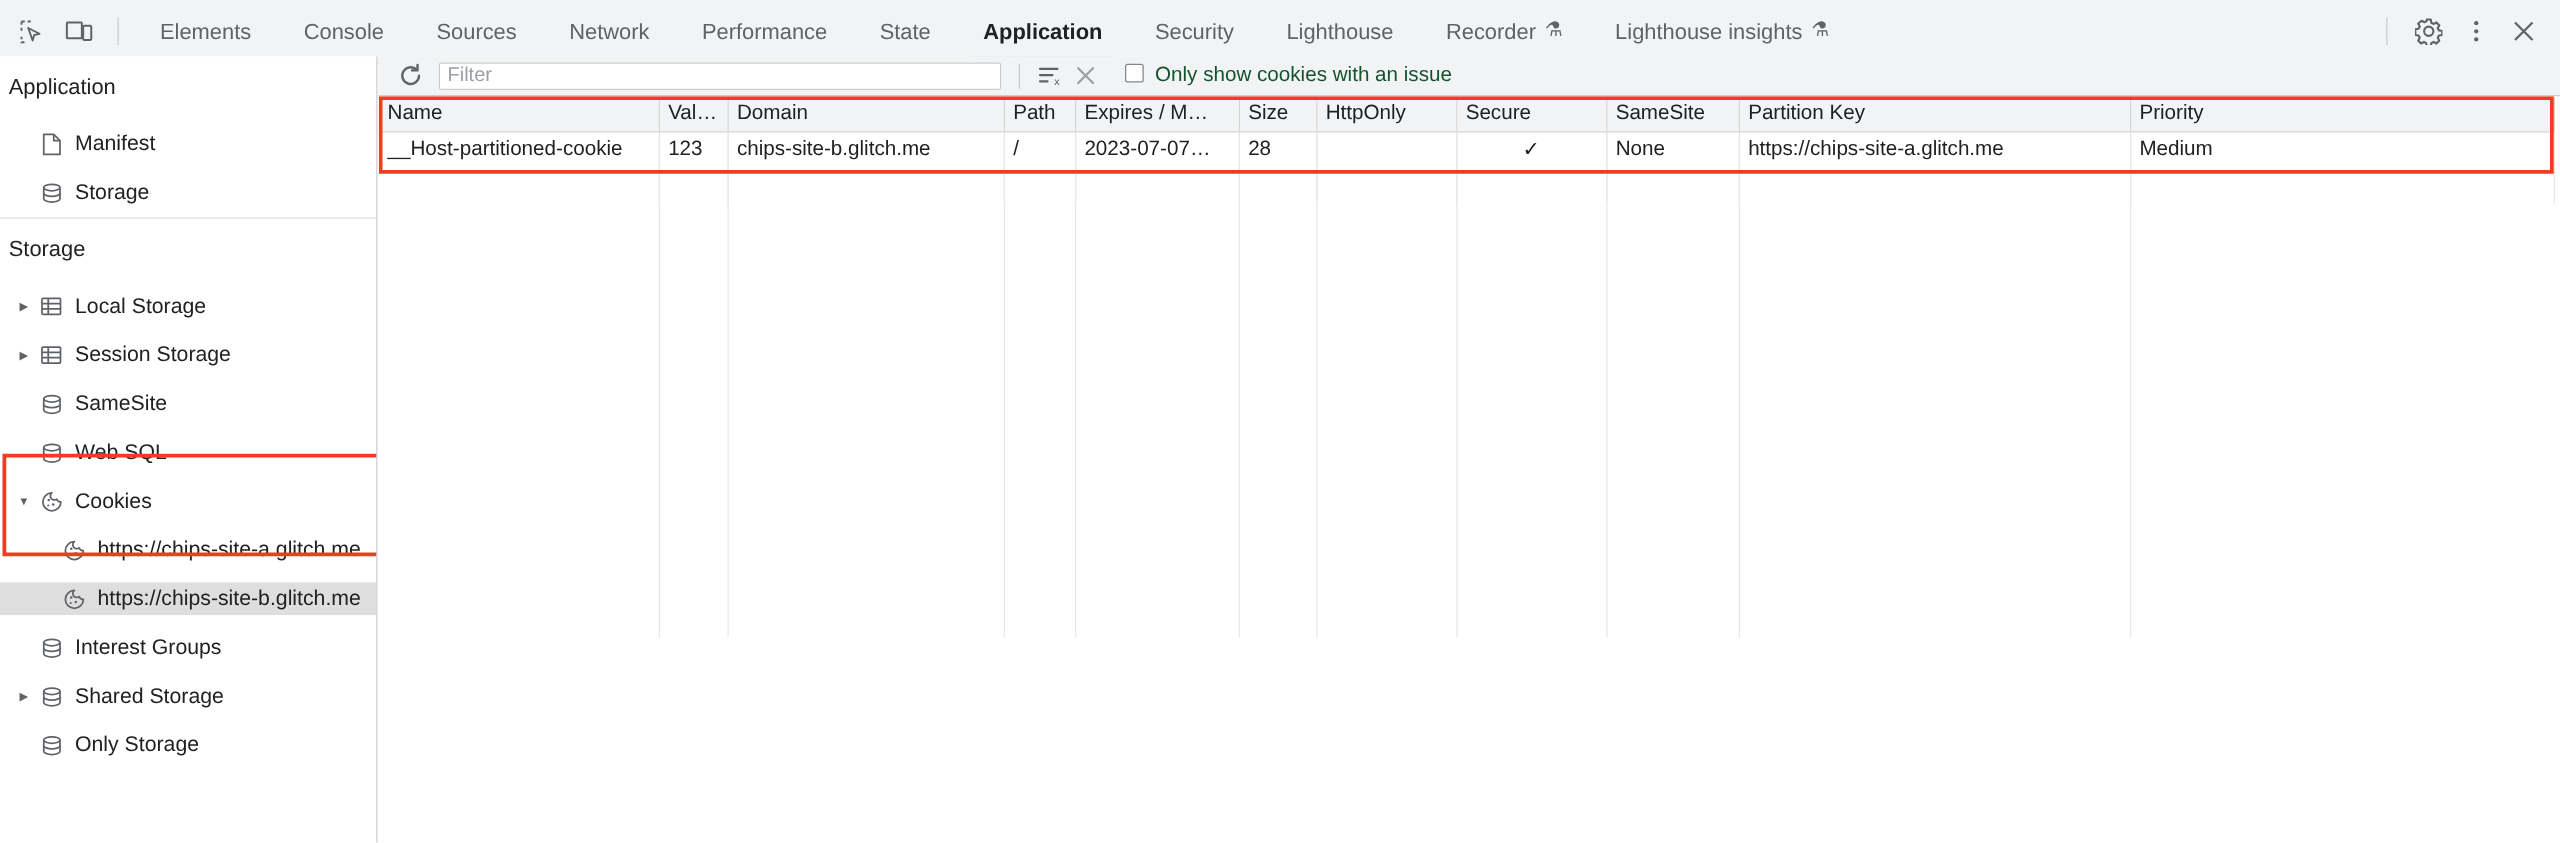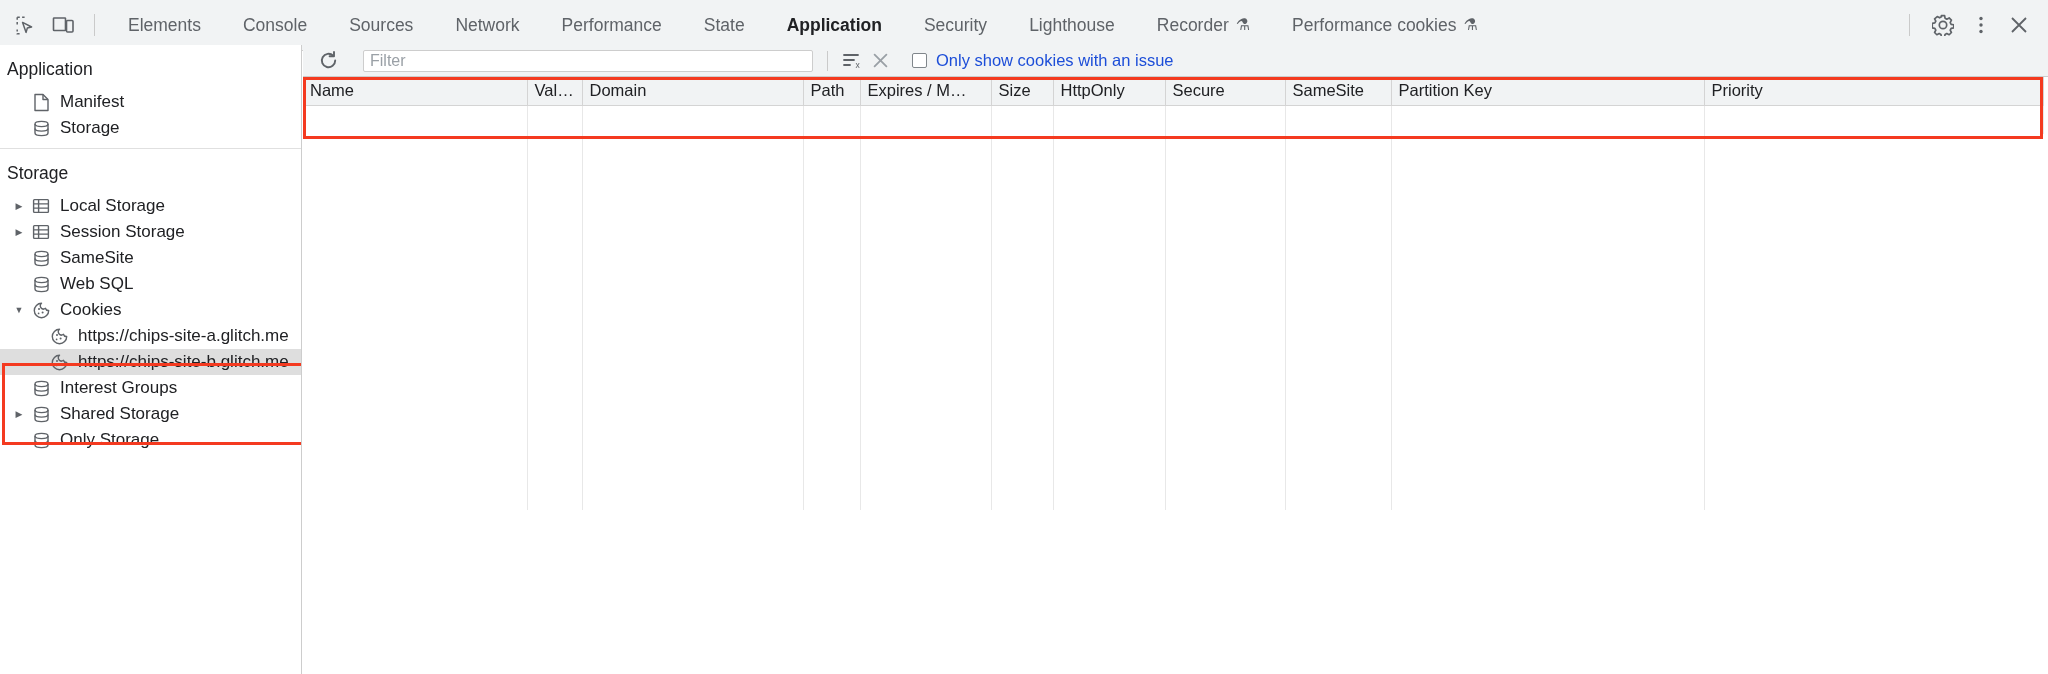--- a/index.html
+++ b/index.html
@@ -73,20 +73,21 @@
     padding: 14px 0 9px 7px;
   }
   .side-divider { height: 1px; background: #e0e0e0; margin: 7px 0 0 0; }
   .tree-item {
     display: flex; align-items: center;
     height: 26px;
     font-size: 17px;
     color: #202124;
     cursor: pointer;
     white-space: nowrap;
+    margin-top: 13px;
   }
   .tree-item.selected { background: #dedede; }
   .twisty {
     width: 18px; flex: 0 0 18px;
     display: flex; align-items: center; justify-content: center;
     color: #5f6368; font-size: 9px;
   }
   .tree-icon {
     width: 26px; flex: 0 0 26px;
     display: flex; align-items: center; justify-content: center;
@@ -127,29 +128,29 @@
   #filter-input {
     flex: 0 0 auto;
     width: 450px; height: 22px;
     background: #ffffff;
     border: 1px solid #cdcdcd;
     border-radius: 2px;
     font-size: 16px;
     font-family: "Liberation Sans", sans-serif;
     color: #0f766e;
     padding: 0 6px;
-    margin-left: 20px;
+    margin-left: 8px;
     outline: none;
   }
   #filter-input::placeholder { color: #9aa0a6; }
   .fb-sep { width: 1px; height: 20px; background: #cacaca; margin: 0 10px 0 14px; flex: 0 0 auto; }
   .fb-icon { width: 28px; height: 24px; display: flex; align-items: center; justify-content: center; cursor: pointer; flex: 0 0 auto; }
   #issue-checkbox-wrap {
-    display: flex; align-items: center; gap: 9px;
-    margin-left: 18px; font-size: 16.5px; color: #1d4ed8;
+    display: flex; align-items: flex-start; gap: 9px;
+    margin-left: 18px; font-size: 16.5px; color: #14532d;
     cursor: pointer; flex: 0 0 auto;
   }
   .cbox {
     width: 15px; height: 15px;
     border: 1.6px solid #80868b; border-radius: 2px;
     background: #fff; flex: 0 0 auto;
   }
 
   
   #table-wrap {
@@ -253,21 +254,21 @@
         <span>Security</span>
       </div>
     <div class="tab">
         <span>Lighthouse</span>
       </div>
     <div class="tab">
       <span>Recorder</span>
       <span class="flask">⚗</span>
     </div>
     <div class="tab">
-      <span>Performance cookies</span>
+      <span>Lighthouse insights</span>
       <span class="flask">⚗</span>
     </div>
   </div>
 
   <div id="toolbar-right">
     <div class="tb-sep"></div>
     <div class="tb-icon-btn" title="Settings">
       <svg width="22" height="22" viewBox="0 0 22 22">
         <path d="M11 7.3a3.7 3.7 0 1 0 0 7.4 3.7 3.7 0 0 0 0-7.4z" fill="none" stroke="#5f6368" stroke-width="1.7"></path>
         <path d="M9.4 1.6h3.2l.45 2.6 1.75.95 2.35-1.2 2.25 2.25-1.2 2.35.95 1.75 2.6.45v3.2l-2.6.45-.95 1.75 1.2 2.35-2.25 2.25-2.35-1.2-1.75.95-.45 2.6H9.4l-.45-2.6-1.75-.95-2.35 1.2-2.25-2.25 1.2-2.35-.95-1.75-2.6-.45V9.4l2.6-.45.95-1.75-1.2-2.35L5.25 2.6 7.6 3.8l1.75-.95z" fill="none" stroke="#5f6368" stroke-width="1.7" stroke-linejoin="round"></path>
@@ -524,20 +525,33 @@
           <th>Expires / M…</th>
           <th>Size</th>
           <th>HttpOnly</th>
           <th>Secure</th>
           <th>SameSite</th>
           <th>Partition Key</th>
           <th>Priority</th>
         </tr>
       </thead>
       <tbody>
+        <tr>
+          <td>__Host-partitioned-cookie</td>
+          <td>123</td>
+          <td>chips-site-b.glitch.me</td>
+          <td>/</td>
+          <td>2023-07-07…</td>
+          <td>28</td>
+          <td></td>
+          <td class="center">✓</td>
+          <td>None</td>
+          <td>https://chips-site-a.glitch.me</td>
+          <td>Medium</td>
+        </tr>
         <tr class="filler">
           <td></td>
             <td></td>
             <td></td>
           <td></td>
             <td></td>
             <td></td>
           <td></td>
             <td></td>
             <td></td>

